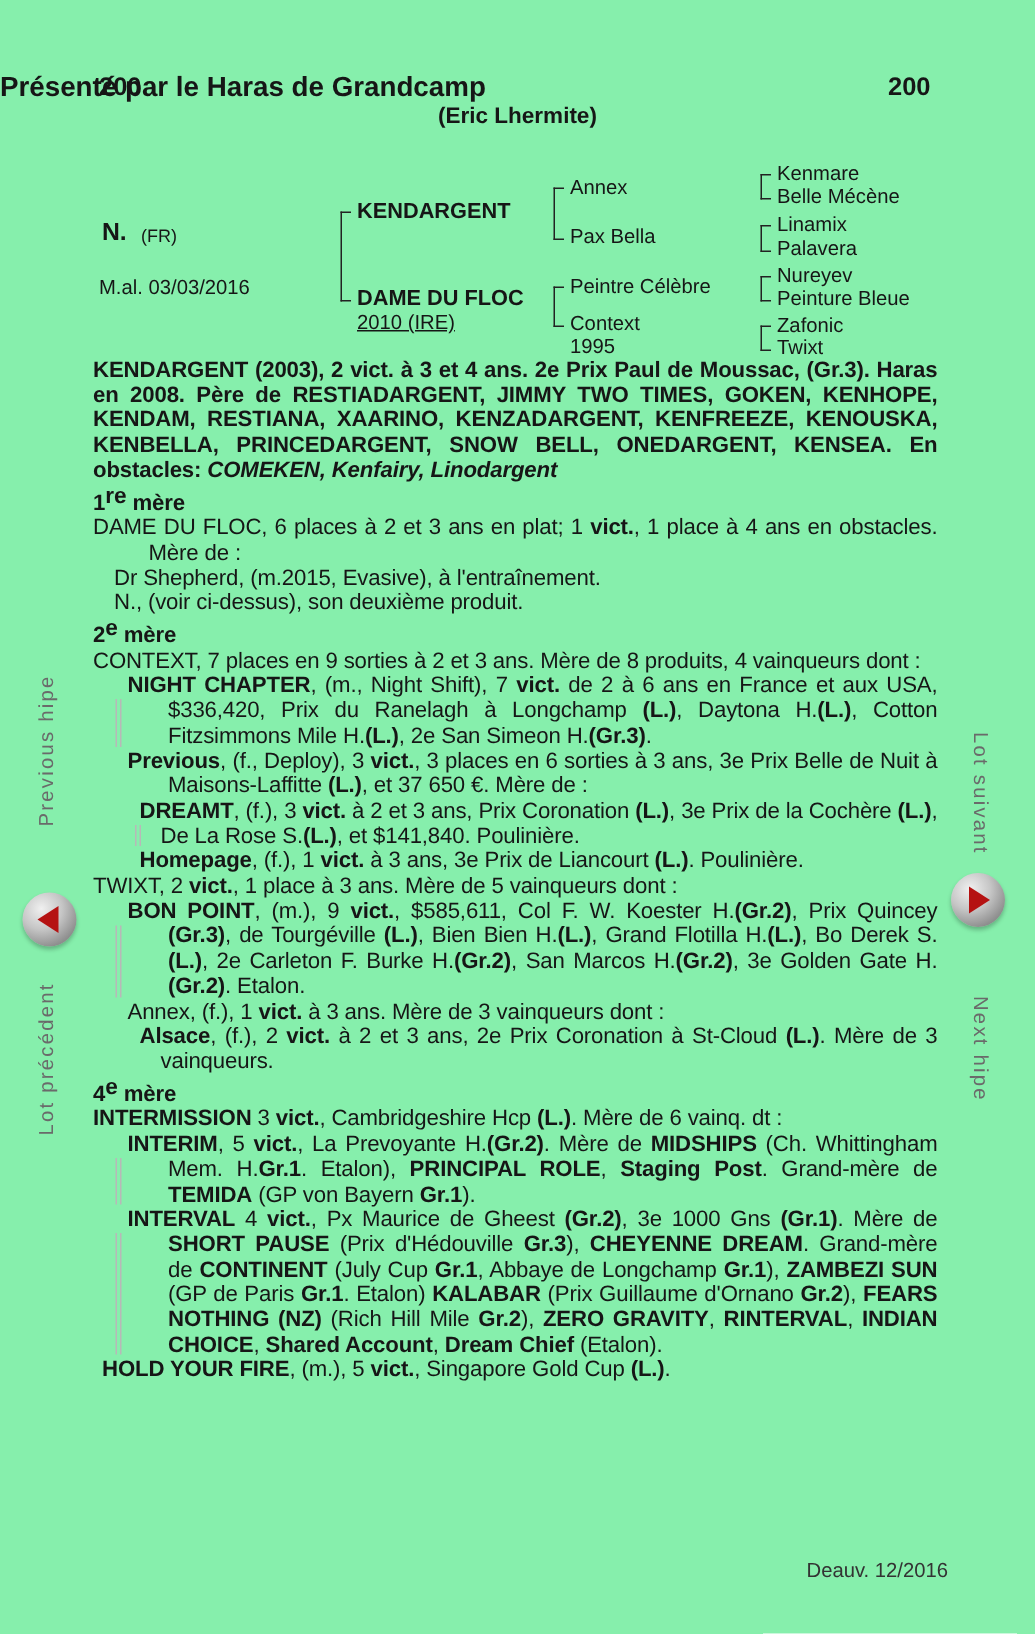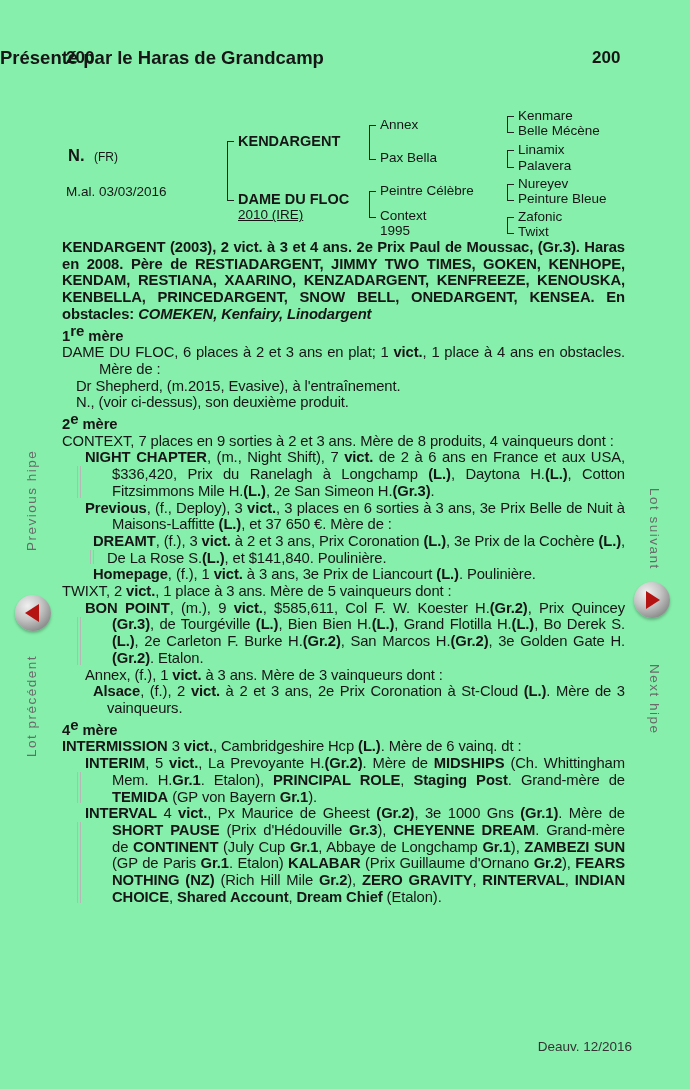--- a/index.html
+++ b/index.html
@@ -61,20 +61,21 @@
   .tri-left{border-right:14px solid #b51212;margin-right:2px;}
   .tri-right{border-left:14px solid #b51212;margin-left:2px;}
 </style>
 </head>
 <body>
 
 <div class="page">
 
   <div class="lot-no lot-left">200</div>
   <div class="title">Présenté par le Haras de Grandcamp</div>
+  <div class="subtitle">(Eric Lhermite)</div>
   <div class="lot-no lot-right">200</div>
 
   <div class="ped">
     <span class="big" style="left:68px;top:146px;">N.</span>
     <span class="small" style="left:94px;top:150px;">(FR)</span>
     <span class="nm" style="left:66px;top:184px;">M.al. 03/03/2016</span>
 
     <div class="brk" style="left:227px;top:141px;height:58px;"></div>
     <span class="bold" style="left:238px;top:133px;">KENDARGENT</span>
     <span class="bold" style="left:238px;top:191px;">DAME DU FLOC</span>
@@ -115,20 +116,21 @@
       <div class="para p-l2"><span class="tram tram2"></span><span class="run-b">DREAMT</span><span class="run-r">, (f.), 3 </span><span class="run-b">vict.</span><span class="run-r"> à 2 et 3 ans, Prix Coronation </span><span class="run-b">(L.)</span><span class="run-r">, 3e Prix de la Cochère </span><span class="run-b">(L.)</span><span class="run-r">, De La Rose S.</span><span class="run-b">(L.)</span><span class="run-r">, et $141,840. Poulinière.</span></div>
       <div class="para p-l2"><span class="run-b">Homepage</span><span class="run-r">, (f.), 1 </span><span class="run-b">vict.</span><span class="run-r"> à 3 ans, 3e Prix de Liancourt </span><span class="run-b">(L.)</span><span class="run-r">. Poulinière.</span></div>
       <div class="para p-m"><span class="run-r">TWIXT, 2 </span><span class="run-b">vict.</span><span class="run-r">, 1 place à 3 ans. Mère de 5 vainqueurs dont :</span></div>
       <div class="para p-l1"><span class="tram"></span><span class="run-b">BON POINT</span><span class="run-r">, (m.), 9 </span><span class="run-b">vict.</span><span class="run-r">, $585,611, Col F. W. Koester H.</span><span class="run-b">(Gr.2)</span><span class="run-r">, Prix Quincey </span><span class="run-b">(Gr.3)</span><span class="run-r">, de Tourgéville </span><span class="run-b">(L.)</span><span class="run-r">, Bien Bien H.</span><span class="run-b">(L.)</span><span class="run-r">, Grand Flotilla H.</span><span class="run-b">(L.)</span><span class="run-r">, Bo Derek S.</span><span class="run-b">(L.)</span><span class="run-r">, 2e Carleton F. Burke H.</span><span class="run-b">(Gr.2)</span><span class="run-r">, San Marcos H.</span><span class="run-b">(Gr.2)</span><span class="run-r">, 3e Golden Gate H.</span><span class="run-b">(Gr.2)</span><span class="run-r">. Etalon.</span></div>
       <div class="para p-l1"><span class="run-r">Annex, (f.), 1 </span><span class="run-b">vict.</span><span class="run-r"> à 3 ans. Mère de 3 vainqueurs dont :</span></div>
       <div class="para p-l2"><span class="run-b">Alsace</span><span class="run-r">, (f.), 2 </span><span class="run-b">vict.</span><span class="run-r"> à 2 et 3 ans, 2e Prix Coronation à St-Cloud </span><span class="run-b">(L.)</span><span class="run-r">. Mère de 3 vainqueurs.</span></div>
       <div class="para p-h"><span class="run-b">4</span><span class="run-sup">e</span><span class="run-b"> mère</span></div>
       <div class="para p-m"><span class="run-b">INTERMISSION</span><span class="run-r"> 3 </span><span class="run-b">vict.</span><span class="run-r">, Cambridgeshire Hcp </span><span class="run-b">(L.)</span><span class="run-r">. Mère de 6 vainq. dt :</span></div>
       <div class="para p-l1"><span class="tram"></span><span class="run-b">INTERIM</span><span class="run-r">, 5 </span><span class="run-b">vict.</span><span class="run-r">, La Prevoyante H.</span><span class="run-b">(Gr.2)</span><span class="run-r">. Mère de </span><span class="run-b">MIDSHIPS</span><span class="run-r"> (Ch. Whittingham Mem. H.</span><span class="run-b">Gr.1</span><span class="run-r">. Etalon), </span><span class="run-b">PRINCIPAL ROLE</span><span class="run-r">, </span><span class="run-b">Staging Post</span><span class="run-r">. Grand-mère de </span><span class="run-b">TEMIDA</span><span class="run-r"> (GP von Bayern </span><span class="run-b">Gr.1</span><span class="run-r">).</span></div>
       <div class="para p-l1"><span class="tram"></span><span class="run-b">INTERVAL</span><span class="run-r"> 4 </span><span class="run-b">vict.</span><span class="run-r">, Px Maurice de Gheest </span><span class="run-b">(Gr.2)</span><span class="run-r">, 3e 1000 Gns </span><span class="run-b">(Gr.1)</span><span class="run-r">. Mère de </span><span class="run-b">SHORT PAUSE</span><span class="run-r"> (Prix d'Hédouville </span><span class="run-b">Gr.3</span><span class="run-r">), </span><span class="run-b">CHEYENNE DREAM</span><span class="run-r">. Grand-mère de </span><span class="run-b">CONTINENT</span><span class="run-r"> (July Cup </span><span class="run-b">Gr.1</span><span class="run-r">, Abbaye de Longchamp </span><span class="run-b">Gr.1</span><span class="run-r">), </span><span class="run-b">ZAMBEZI SUN</span><span class="run-r"> (GP de Paris </span><span class="run-b">Gr.1</span><span class="run-r">. Etalon) </span><span class="run-b">KALABAR</span><span class="run-r"> (Prix Guillaume d'Ornano </span><span class="run-b">Gr.2</span><span class="run-r">), </span><span class="run-b">FEARS NOTHING (NZ)</span><span class="run-r"> (Rich Hill Mile </span><span class="run-b">Gr.2</span><span class="run-r">), </span><span class="run-b">ZERO GRAVITY</span><span class="run-r">, </span><span class="run-b">RINTERVAL</span><span class="run-r">, </span><span class="run-b">INDIAN CHOICE</span><span class="run-r">, </span><span class="run-b">Shared Account</span><span class="run-r">, </span><span class="run-b">Dream Chief</span><span class="run-r"> (Etalon).</span></div>
+      <div class="para p-l0"><span class="run-b">HOLD YOUR FIRE</span><span class="run-r">, (m.), 5 </span><span class="run-b">vict.</span><span class="run-r">, Singapore Gold Cup </span><span class="run-b">(L.)</span><span class="run-r">.</span></div>
     </div>
 
   <div class="footer-edition">Deauv. 12/2016</div>
 
   <div class="vlabel v-left" style="left:22px;top:427px;height:146px;">Previous hipe</div>
   <div class="nav-btn" style="left:15px;top:595px;">
     <span class="tri tri-left"></span>
   </div>
   <div class="vlabel v-left" style="left:22px;top:648px;height:116px;">Lot précédent</div>
 

